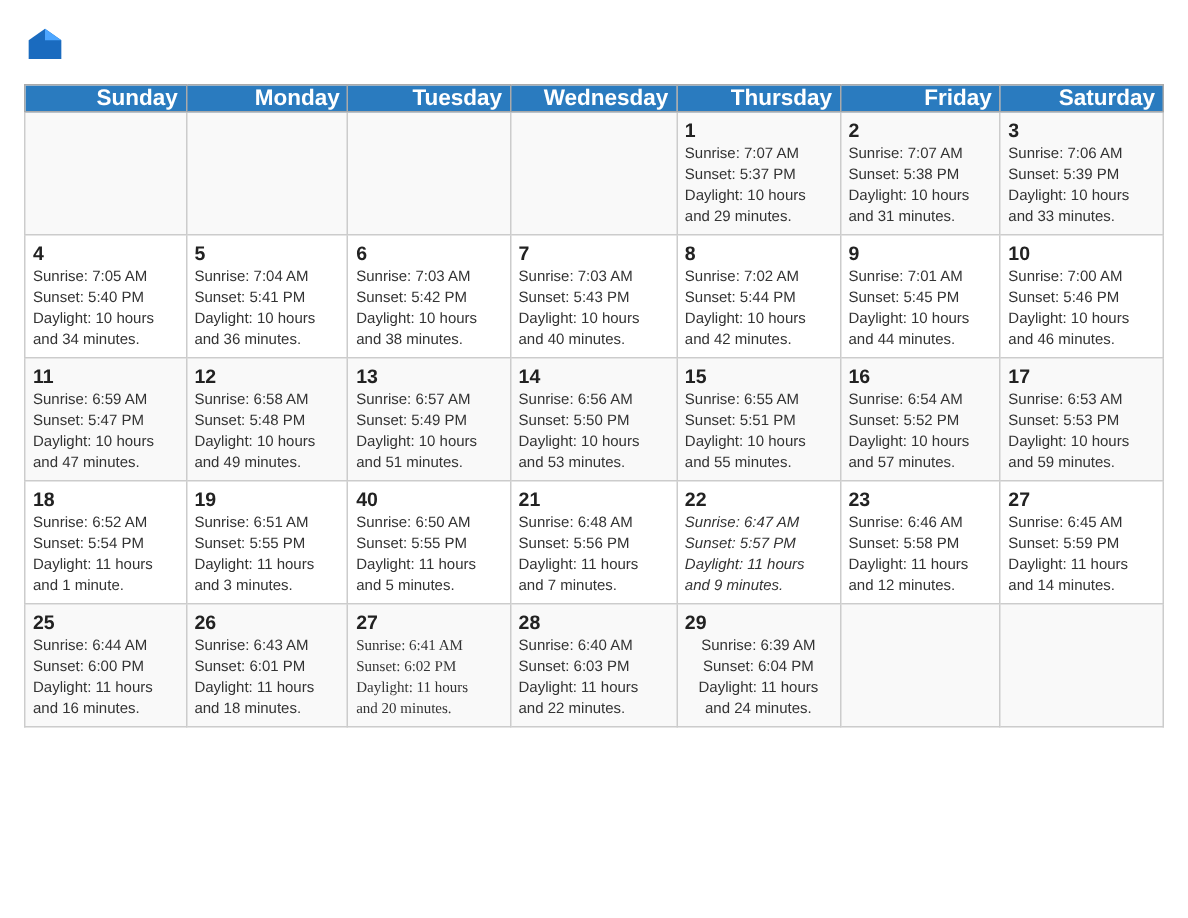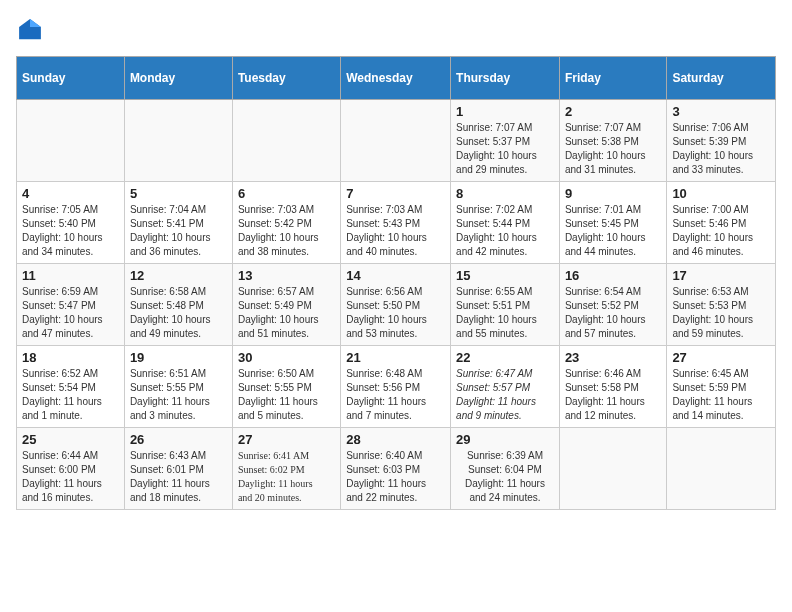--- a/index.html
+++ b/index.html
@@ -48,23 +48,23 @@
       color: #555;
     }
     table {
       width: 100%;
       border-collapse: collapse;
       font-size: 10.5px;
     }
     thead tr th {
       background-color: #2a7bbf;
       color: #fff;
-      text-align: left;
-      padding: 14px 5px;
-      font-size: 12px;
+      text-align: right;
+      padding: 0 5px;
+      font-size: 15px;
       border: 1px solid #aaa;
     }
     tbody tr td {
       border: 1px solid #ccc;
       vertical-align: top;
       padding: 4px 5px;
       width: 113px;
       min-height: 80px;
       background: #fff;
     }
@@ -259,21 +259,21 @@
 and 1 minute.</div>
         </td>
         <td>
           <div class="day-number">19</div>
           <div class="day-detail" style="white-space: pre-line;">Sunrise: 6:51 AM
 Sunset: 5:55 PM
 Daylight: 11 hours
 and 3 minutes.</div>
         </td>
         <td>
-          <div class="day-number">30</div>
+          <div class="day-number">40</div>
           <div class="day-detail" style="white-space: pre-line;">Sunrise: 6:50 AM
 Sunset: 5:55 PM
 Daylight: 11 hours
 and 5 minutes.</div>
         </td>
         <td>
           <div class="day-number">21</div>
           <div class="day-detail" style="white-space: pre-line;">Sunrise: 6:48 AM
 Sunset: 5:56 PM
 Daylight: 11 hours

